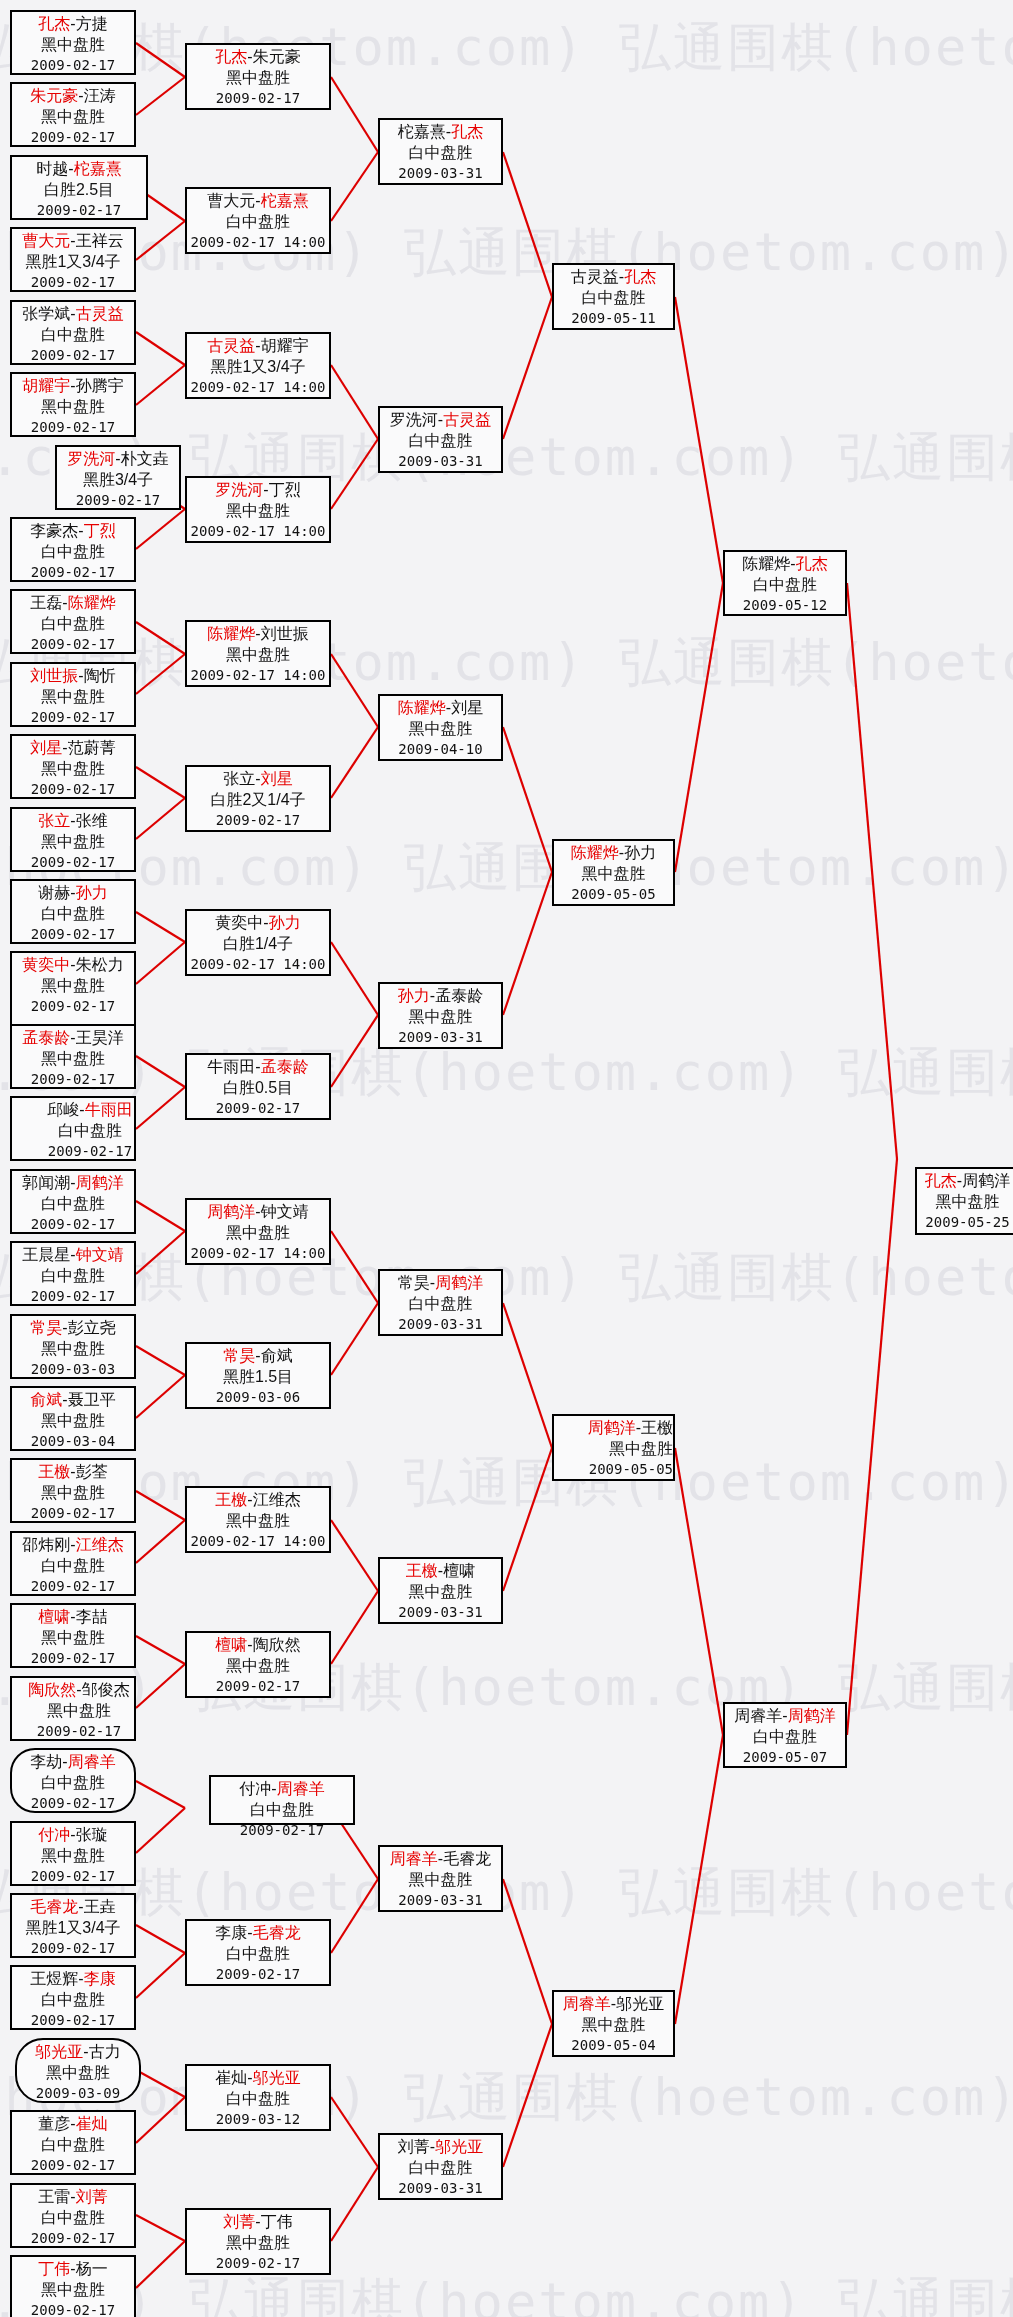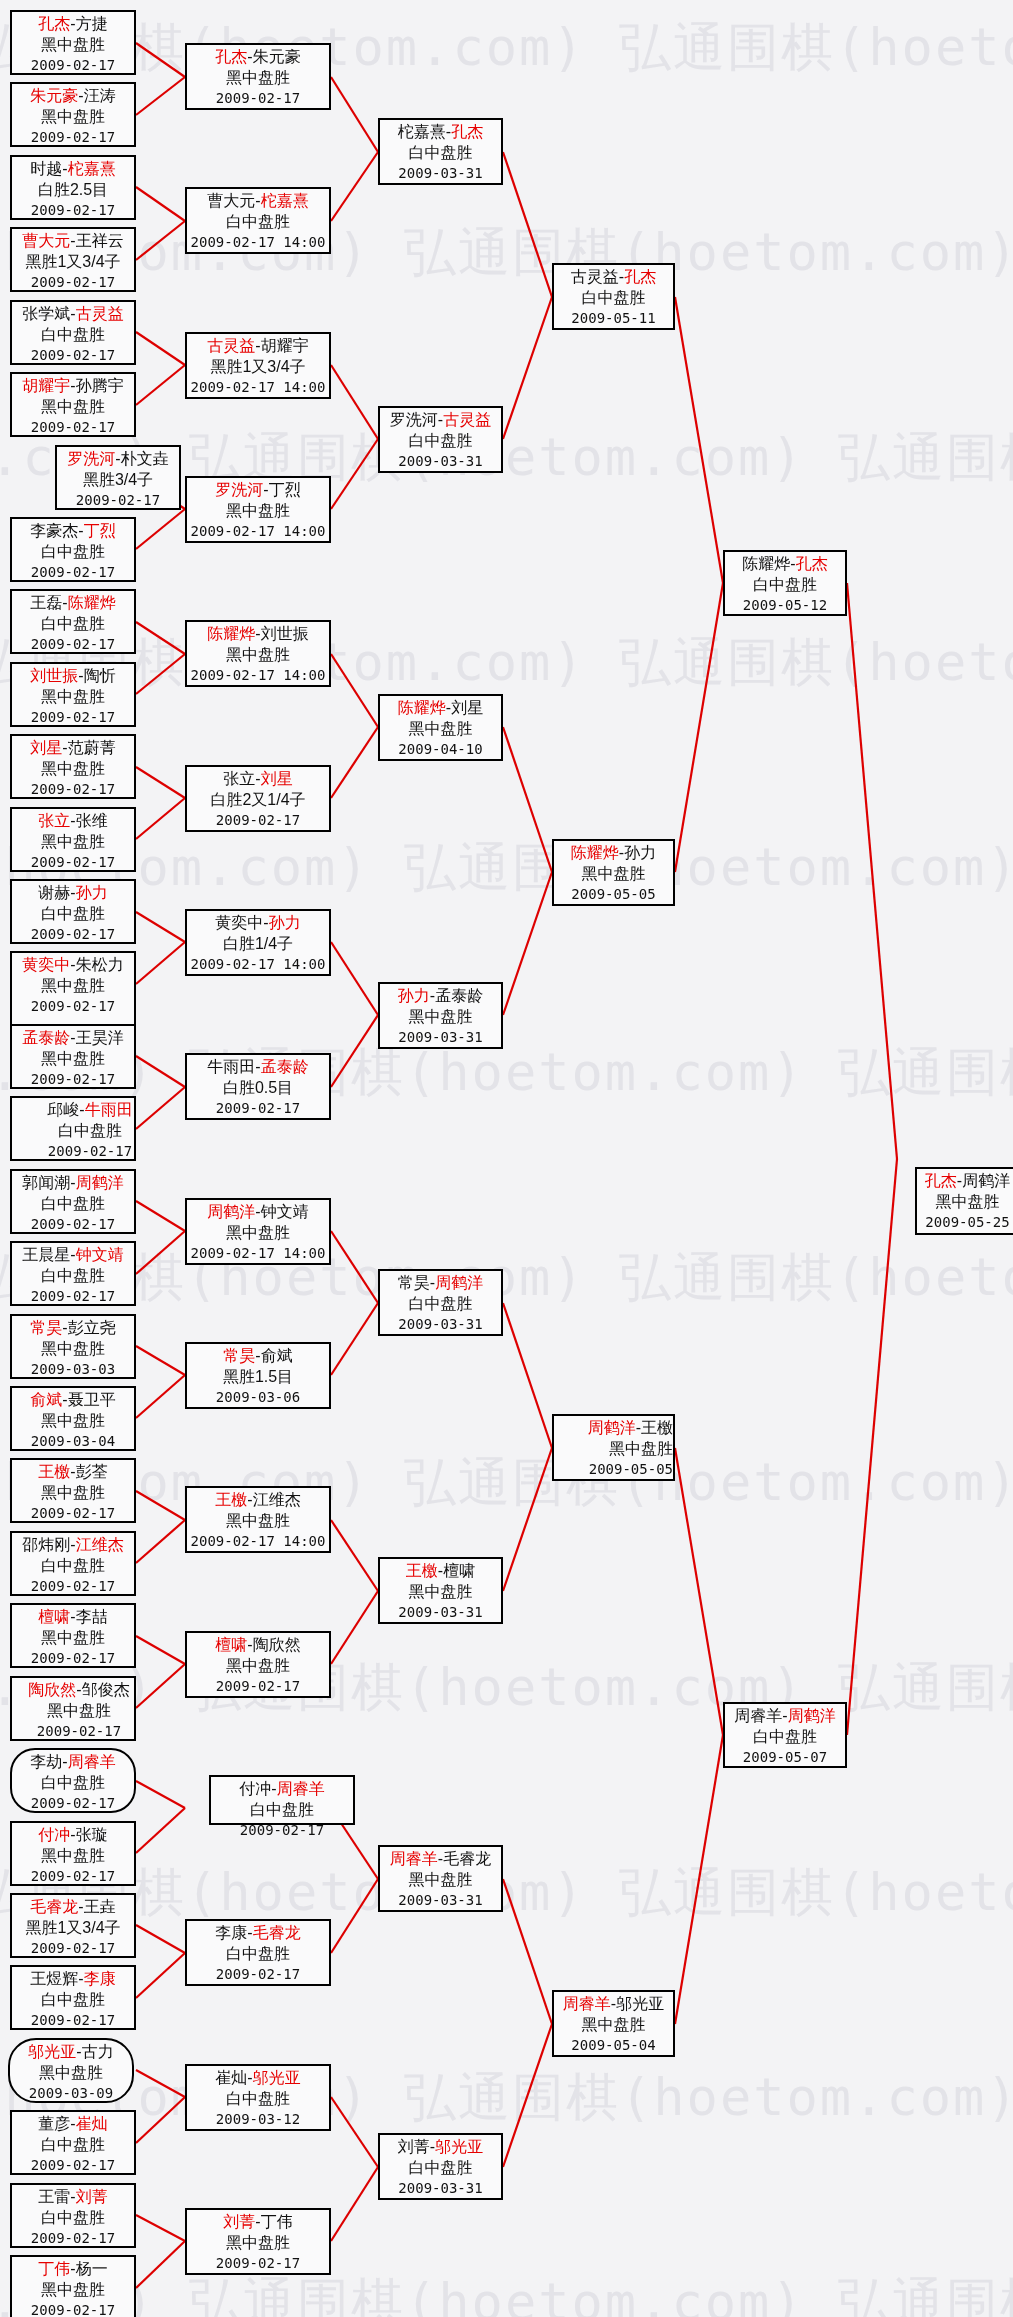--- a/index.html
+++ b/index.html
@@ -136,21 +136,21 @@
       <div class="match-box" style="left: 10px; top: 10px; width: 126px; height: 65px; border-color: rgb(0, 0, 0);">
         <div class="match-players"><span class="player-name winner">孔杰</span><span>-</span><span class="player-name">方捷</span></div>
         <div class="match-result">黑中盘胜</div>
         <div class="match-date">2009-02-17</div>
       </div>
       <div class="match-box" style="left: 10px; top: 82px; width: 126px; height: 65px; border-color: rgb(0, 0, 0);">
         <div class="match-players"><span class="player-name winner">朱元豪</span><span>-</span><span class="player-name">汪涛</span></div>
         <div class="match-result">黑中盘胜</div>
         <div class="match-date">2009-02-17</div>
       </div>
-      <div class="match-box" style="left: 10px; top: 155px; width: 126px; height: 65px; border-color: rgb(0, 0, 0);">
+      <div class="match-box" style="left: 10px; top: 155px; width: 138px; height: 65px; border-color: rgb(0, 0, 0);">
         <div class="match-players"><span class="player-name">时越</span><span>-</span><span class="player-name winner">柁嘉熹</span></div>
         <div class="match-result">白胜2.5目</div>
         <div class="match-date">2009-02-17</div>
       </div>
       <div class="match-box" style="left: 10px; top: 227px; width: 126px; height: 65px; border-color: rgb(0, 0, 0);">
         <div class="match-players"><span class="player-name winner">曹大元</span><span>-</span><span class="player-name">王祥云</span></div>
         <div class="match-result">黑胜1又3/4子</div>
         <div class="match-date">2009-02-17</div>
       </div>
       <div class="match-box" style="left: 10px; top: 300px; width: 126px; height: 65px; border-color: rgb(0, 0, 0);">
@@ -266,21 +266,21 @@
       <div class="match-box" style="left: 10px; top: 1893px; width: 126px; height: 65px; border-color: rgb(0, 0, 0);">
         <div class="match-players"><span class="player-name winner">毛睿龙</span><span>-</span><span class="player-name">王垚</span></div>
         <div class="match-result">黑胜1又3/4子</div>
         <div class="match-date">2009-02-17</div>
       </div>
       <div class="match-box" style="left: 10px; top: 1965px; width: 126px; height: 65px; border-color: rgb(0, 0, 0);">
         <div class="match-players"><span class="player-name">王煜辉</span><span>-</span><span class="player-name winner">李康</span></div>
         <div class="match-result">白中盘胜</div>
         <div class="match-date">2009-02-17</div>
       </div>
-      <div class="match-box" style="left: 8px; top: 2038px; width: 126px; height: 65px; border-color: rgb(0, 0, 0); border-radius: 28px;">
+      <div class="match-box" style="left: 15px; top: 2038px; width: 126px; height: 65px; border-color: rgb(0, 0, 0); border-radius: 28px;">
         <div class="match-players"><span class="player-name winner">邬光亚</span><span>-</span><span class="player-name">古力</span></div>
         <div class="match-result">黑中盘胜</div>
         <div class="match-date">2009-03-09</div>
       </div>
       <div class="match-box" style="left: 10px; top: 2110px; width: 126px; height: 65px; border-color: rgb(0, 0, 0);">
         <div class="match-players"><span class="player-name">董彦</span><span>-</span><span class="player-name winner">崔灿</span></div>
         <div class="match-result">白中盘胜</div>
         <div class="match-date">2009-02-17</div>
       </div>
       <div class="match-box" style="left: 10px; top: 2183px; width: 126px; height: 65px; border-color: rgb(0, 0, 0);">

